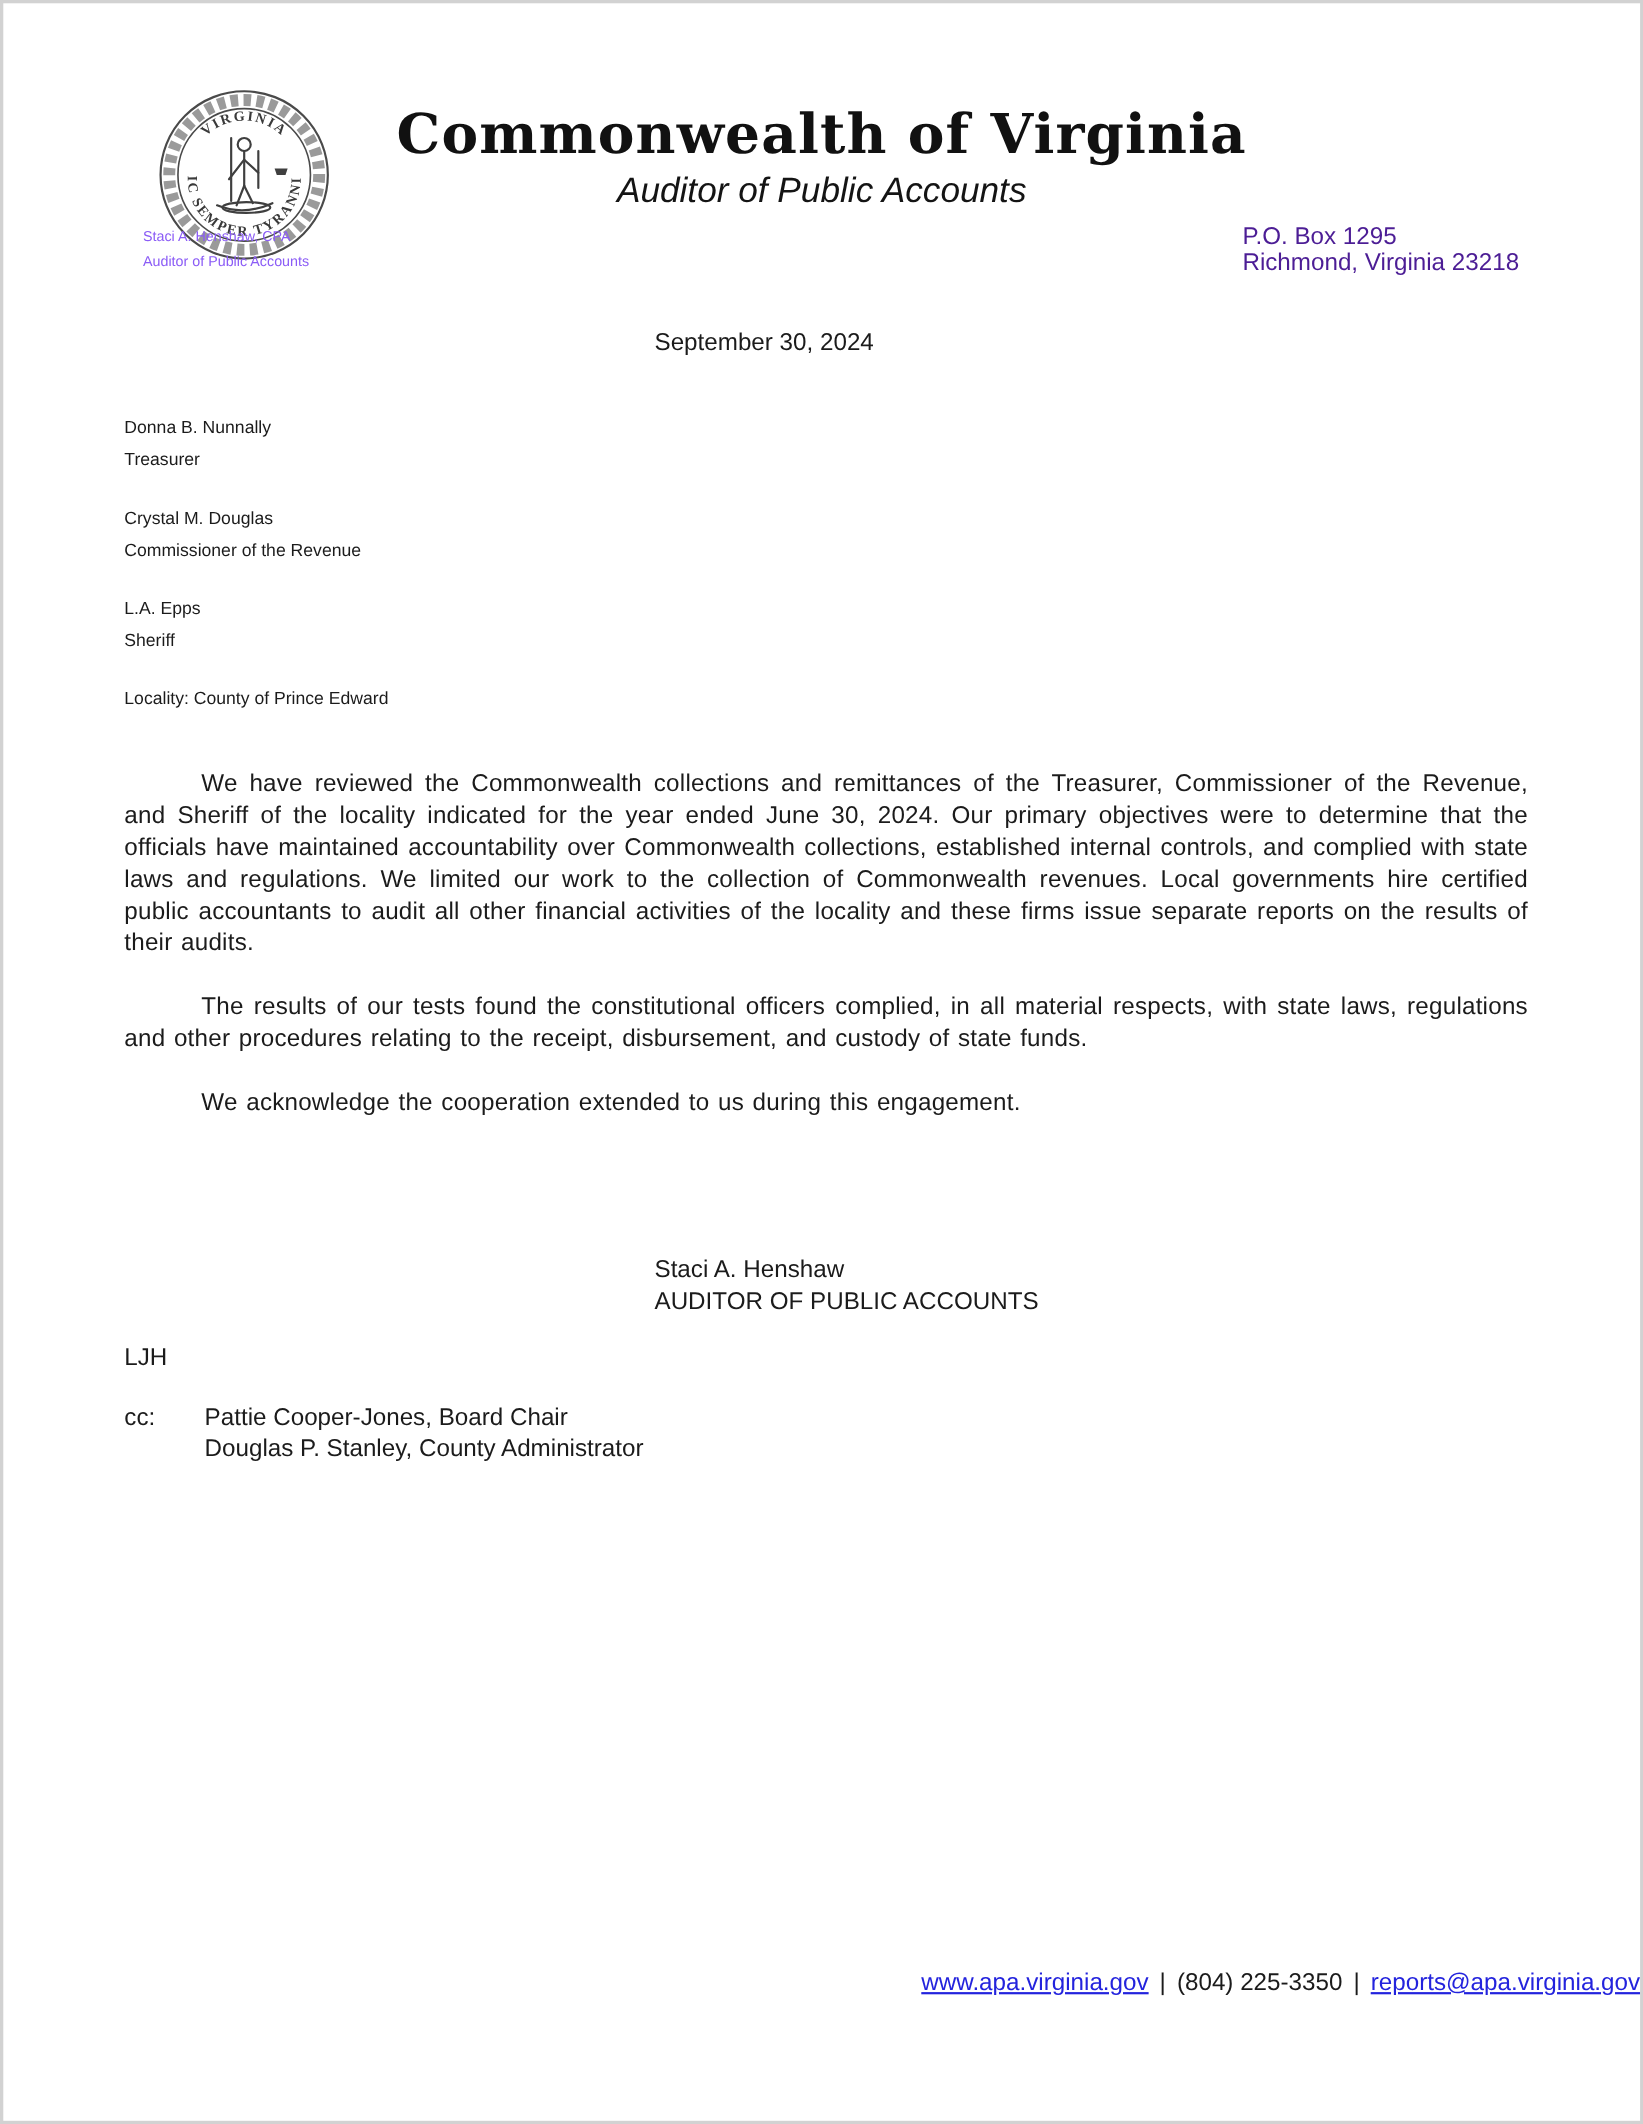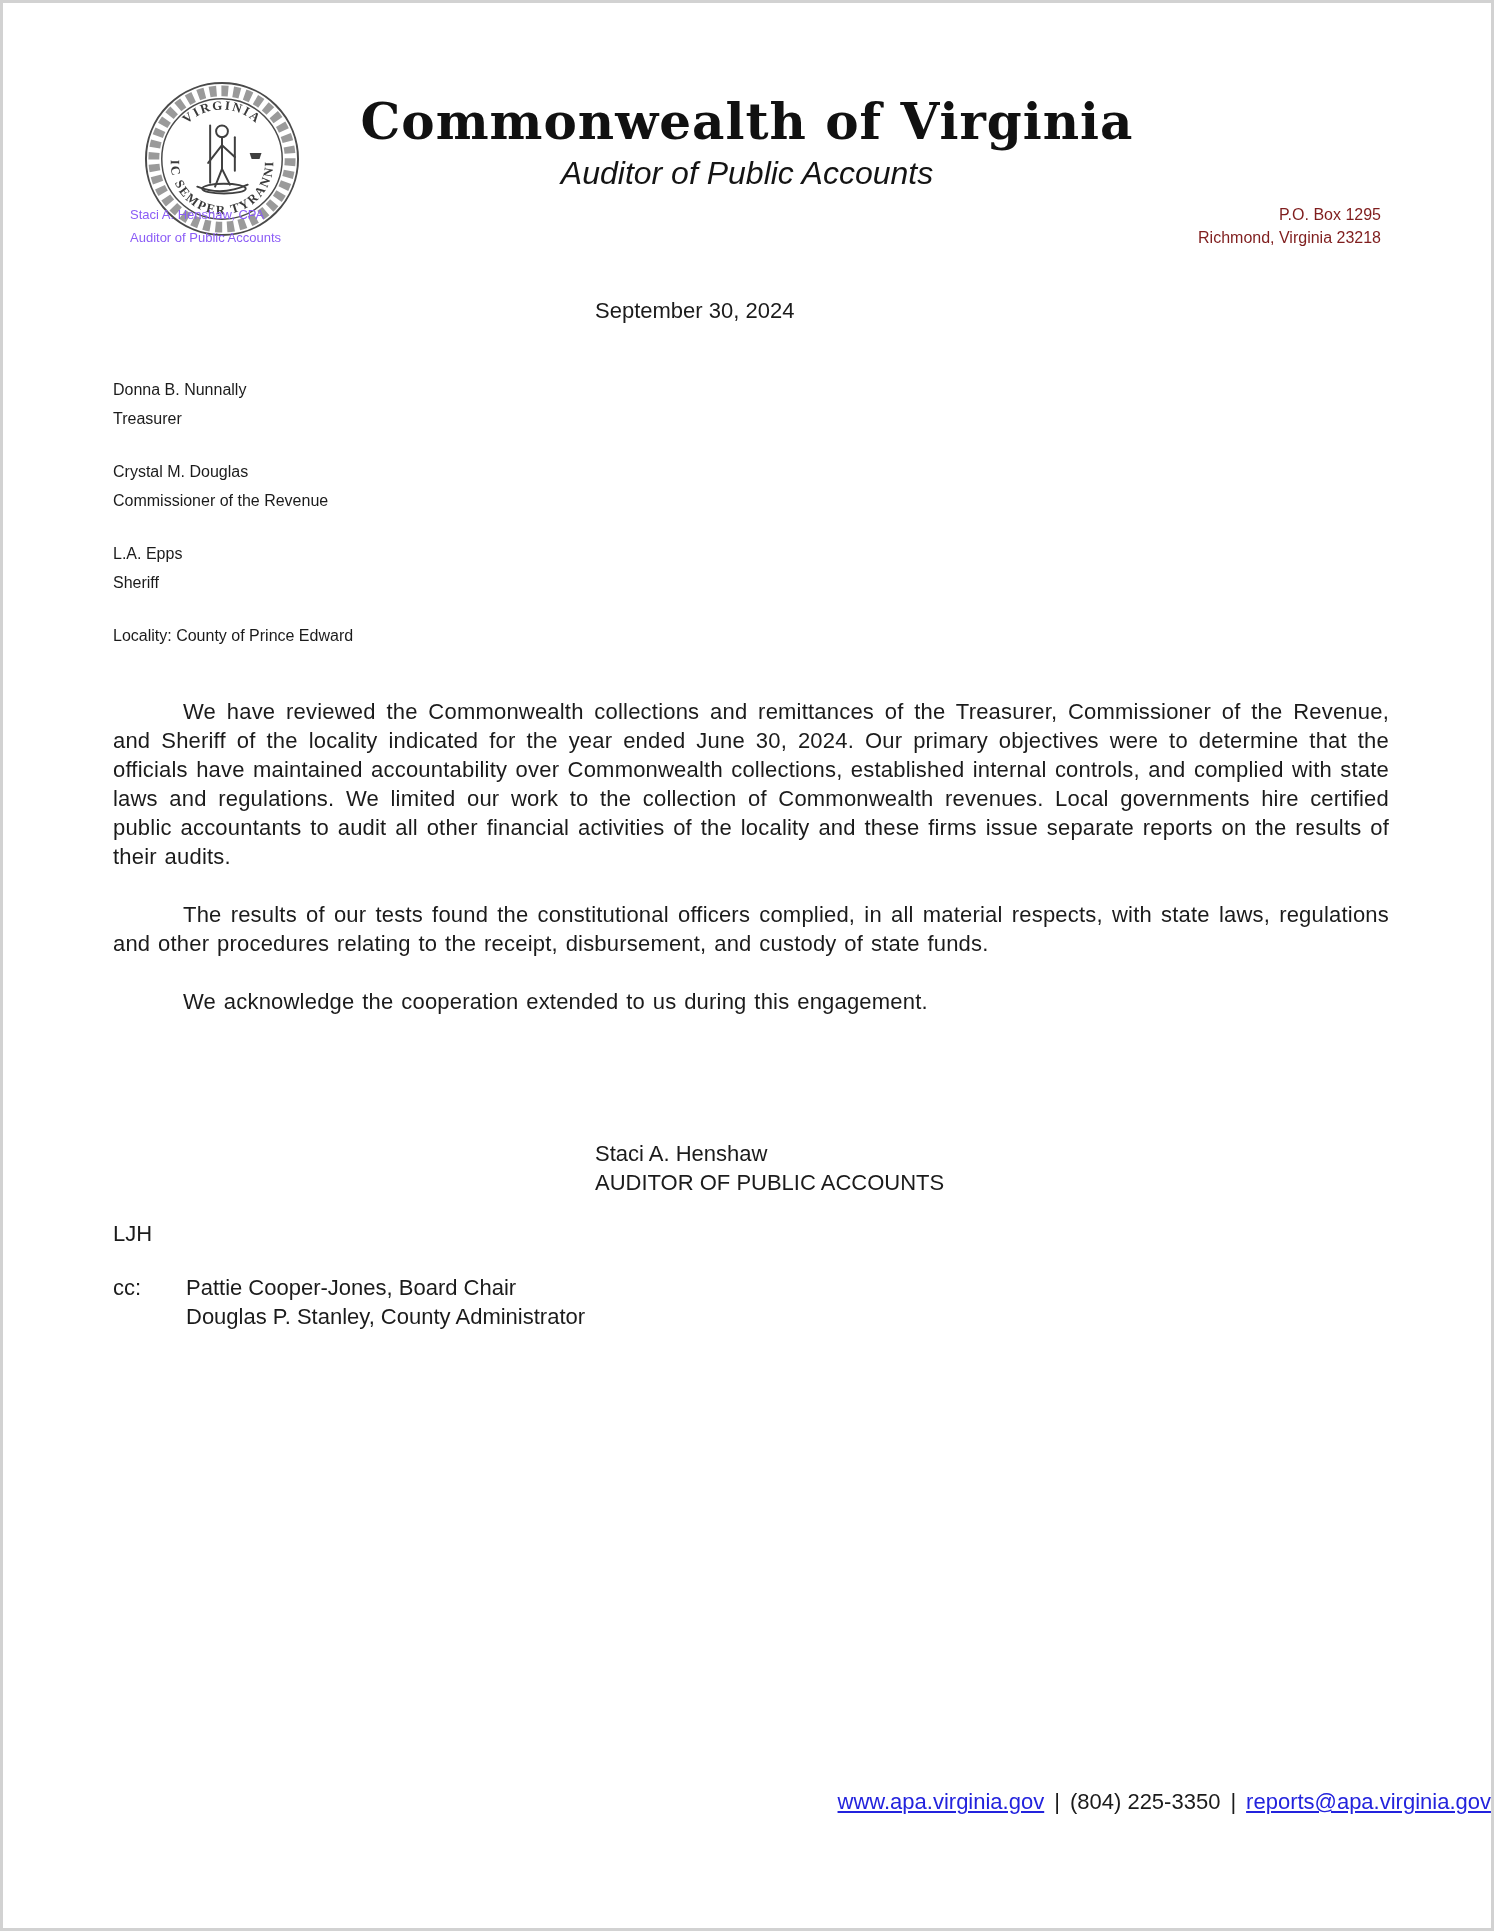--- a/index.html
+++ b/index.html
@@ -46,24 +46,24 @@
   .official-block {
     position: absolute;
     left: 127px; top: 200px;
     font-size: 13px;
     line-height: 23px;
     color: #8b5cf6;
   }
   .address-block {
     position: absolute;
     right: 110px; top: 200px;
-    font-size: 16px;
+    font-size: 22px;
     line-height: 23px;
-    text-align: right;
-    color: #7f1d1d;
+    text-align: left;
+    color: #4c1d95;
   }
 
   
   .letter-date {
     position: absolute;
     left: 592px; top: 295px;
     font-size: 22px;
   }
   .recipients {
     position: absolute;

